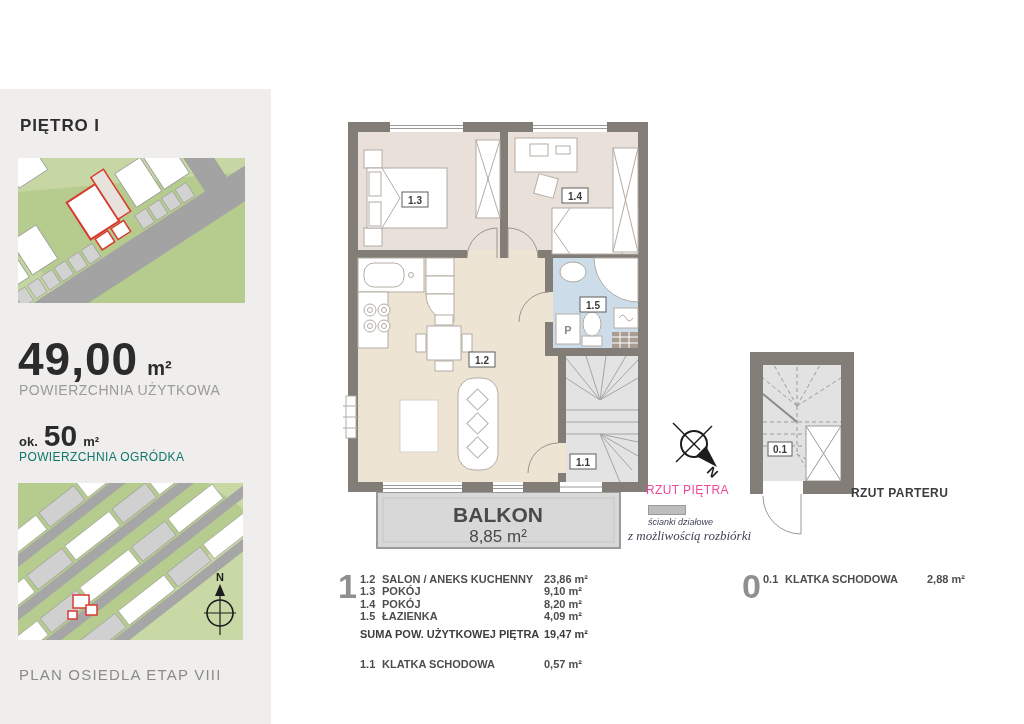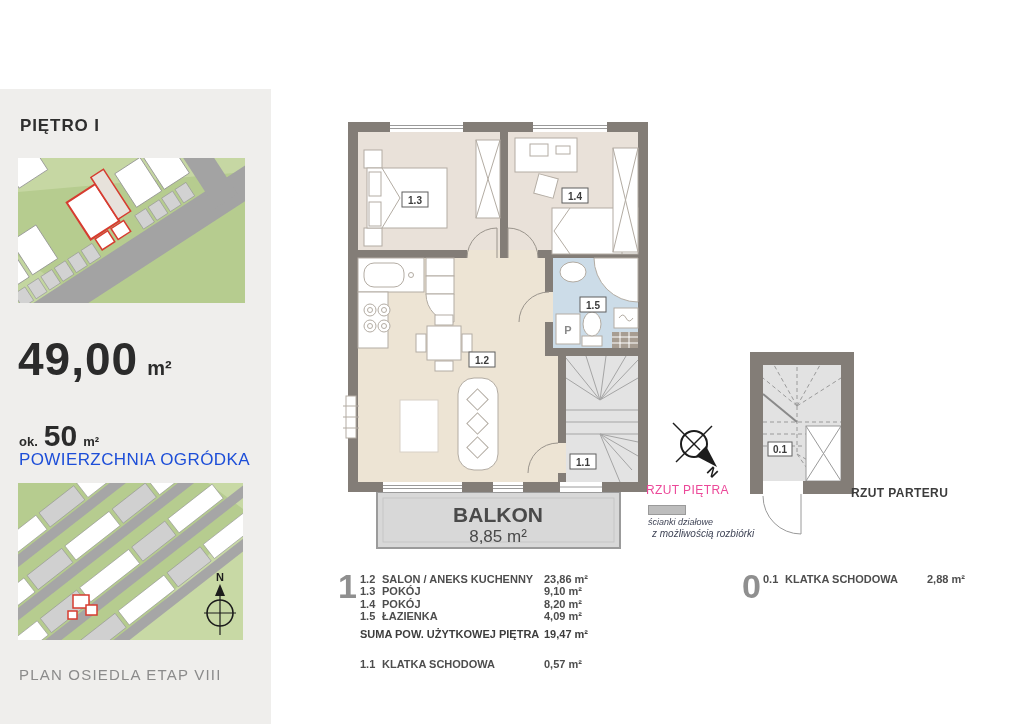--- a/index.html
+++ b/index.html
@@ -14,31 +14,31 @@
   .map1{position:absolute;left:18px;top:69px;}
   .map2{position:absolute;left:18px;top:394px;}
   .area-big{position:absolute;left:18px;top:243px;display:flex;align-items:baseline;gap:9px;}
   .area-big .val{font-size:46px;font-weight:bold;color:#2b2b2b;letter-spacing:1px;}
   .area-big .unit{font-size:20px;font-weight:bold;color:#2b2b2b;}
   .area-label{position:absolute;left:19px;top:293px;font-size:14px;color:#9b9b9b;letter-spacing:.5px;}
   .garden{position:absolute;left:19px;top:330px;display:flex;align-items:baseline;gap:6px;}
   .garden .pre{font-size:13px;font-weight:bold;color:#2b2b2b;}
   .garden .val{font-size:30px;font-weight:bold;color:#2b2b2b;}
   .garden .unit{font-size:13px;font-weight:bold;color:#2b2b2b;}
-  .garden-label{position:absolute;left:19px;top:361px;font-size:17px;color:#1d4ed8;letter-spacing:.4px;}
+  .garden-label{position:absolute;left:19px;top:361px;font-size:12px;color:#0f766e;letter-spacing:.4px;}
   .sb-footer{position:absolute;left:19px;top:577px;font-size:15px;color:#8b8b8b;letter-spacing:1.2px;}
 
   
   .plan-main{position:absolute;left:330px;top:110px;}
   .plan-ground{position:absolute;left:742px;top:344px;}
   .compass{position:absolute;left:664px;top:414px;}
   .rp-title{position:absolute;left:646px;top:483px;font-size:12px;font-weight:normal;color:#ec4899;letter-spacing:.4px;}
   .rp-swatch{position:absolute;left:648px;top:505px;width:36px;height:8px;background:#bdbdbd;border:1px solid #9a9a9a;}
   .rp-note1{position:absolute;left:648px;top:517px;font-size:9px;font-style:italic;color:#3f4456;}
-  .rp-note2{position:absolute;left:652px;top:528px;font-size:10px;font-style:italic;color:#3f4456;}
+  .rp-note2{position:absolute;left:628px;top:528px;font-size:13px;font-style:italic;color:#3f4456;font-family:Liberation Serif, serif;}
   .rparter-title{position:absolute;left:851px;top:486px;font-size:12px;font-weight:bold;color:#3c3c3c;letter-spacing:.4px;}
 
   
   .legend-floor{position:absolute;left:338px;top:568px;width:270px;}
   .legend-ground{position:absolute;left:742px;top:568px;width:248px;}
   .big-num{position:absolute;left:0;top:1px;font-size:34px;font-weight:bold;color:#8f8f8f;line-height:1;}
   .lg-rows{margin-left:22px;padding-top:5px;width:246px;}
   .lg-row{display:flex;font-size:11px;font-weight:bold;color:#4d4d4d;line-height:12.4px;}
   .lg-no{width:22px;flex:none;}
   .lg-name{flex:1;}
@@ -90,20 +90,21 @@
           <rect x="78" y="60" width="15" height="13" fill="#ffffff" stroke="#d63c30" stroke-width="1.5"></rect>
           <rect x="97" y="60" width="15" height="13" fill="#ffffff" stroke="#d63c30" stroke-width="1.5"></rect>
         </g>
       </g>
     </svg>
 
     <div class="area-big">
       <span class="val">49,00</span>
       <span class="unit">m²</span>
     </div>
+    <div class="area-label">POWIERZCHNIA UŻYTKOWA</div>
 
     <div class="garden">
       <span class="pre">ok.</span>
       <span class="val">50</span>
       <span class="unit">m²</span>
     </div>
     <div class="garden-label">POWIERZCHNIA OGRÓDKA</div>
 
     <svg class="map2" width="225" height="157" viewBox="0 0 225 157">
       <rect x="0" y="0" width="225" height="157" fill="#b6cc8f"></rect>

